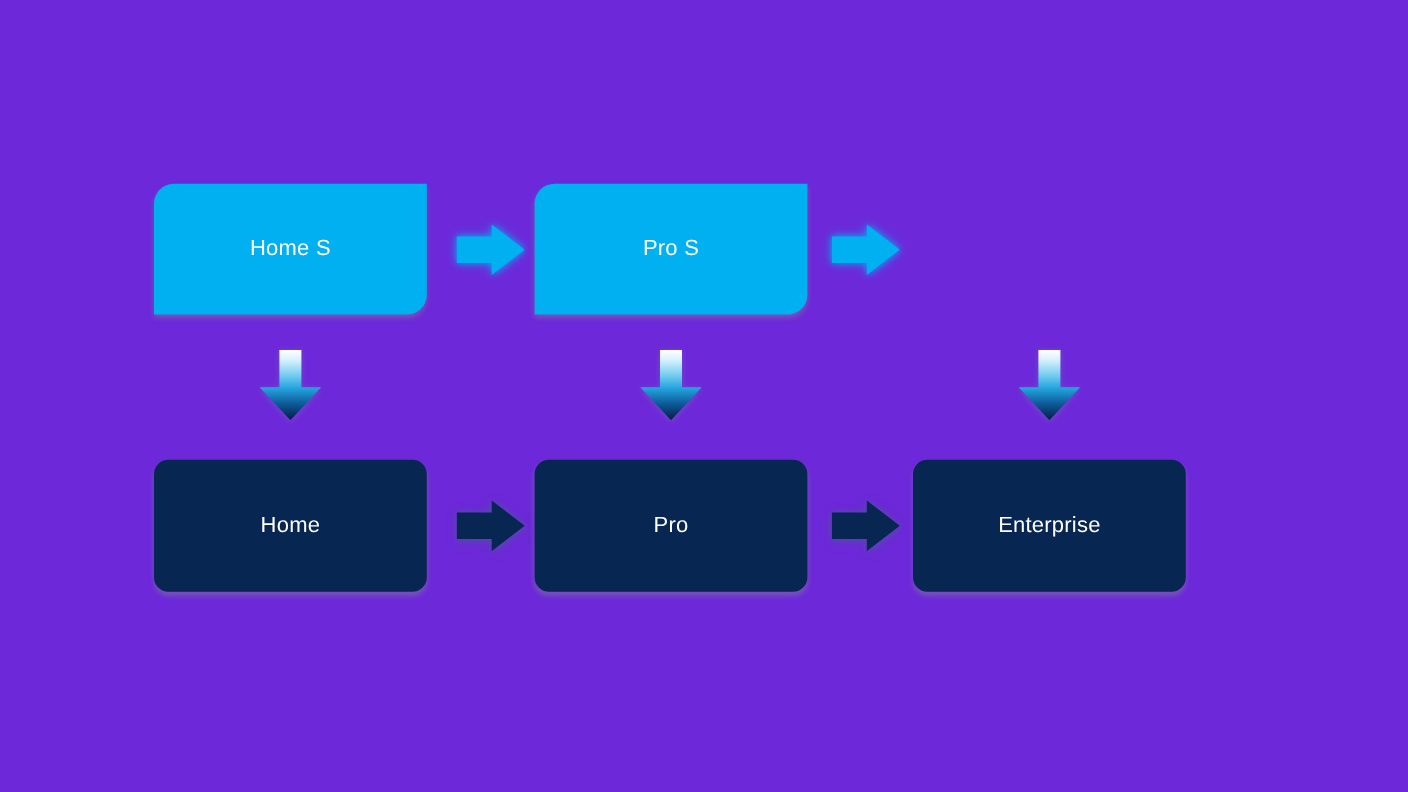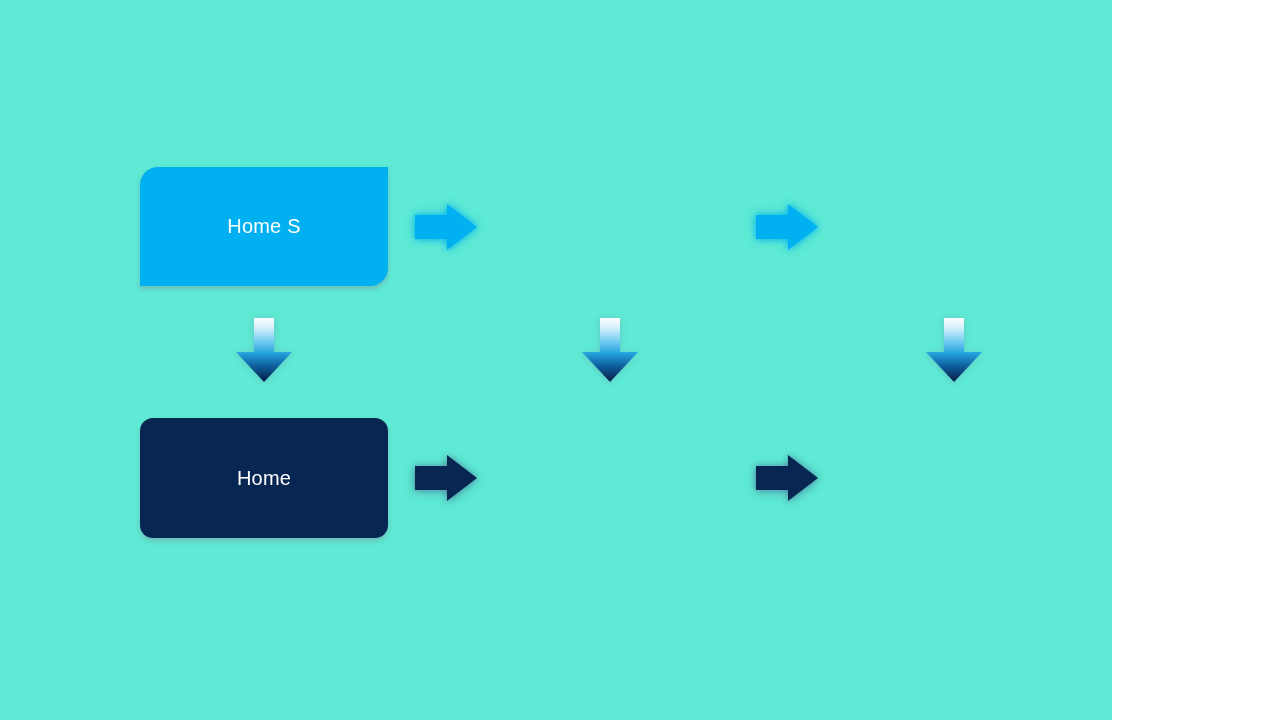--- a/index.html
+++ b/index.html
@@ -3,23 +3,23 @@
 <meta charset="utf-8">
 <style>
   html, body {
     margin: 0;
     padding: 0;
     background: #ffffff;
     font-family: "Liberation Sans", sans-serif;
   }
   .stage {
     position: relative;
-    width: 1112px;
+    width: 1280px;
     height: 720px;
-    background: #5eead4;
+    background: #6d28d9;
     overflow: hidden;
   }
   .node {
     position: absolute;
     width: 248px;
     display: flex;
     align-items: center;
     justify-content: center;
     color: var(--label-text, #ffffff);
     font-size: 20px;
@@ -80,20 +80,23 @@
   }
 </style>
 </head>
 <body>
 
 <div class="stage">
 
   <div class="node top" style="left:140px">
     <span>Home S</span>
   </div>
+  <div class="node top" style="left:486px">
+    <span>Pro S</span>
+  </div>
 
   <div class="h-arrow-wrap cyan" style="left:415px; top:204px">
     <div class="h-arrow"></div>
   </div>
   <div class="h-arrow-wrap cyan" style="left:756px; top:204px">
     <div class="h-arrow"></div>
   </div>
 
   <div class="v-arrow-wrap" style="left:236px">
     <div class="v-arrow"></div>
@@ -101,20 +104,26 @@
   <div class="v-arrow-wrap" style="left:582px">
     <div class="v-arrow"></div>
   </div>
   <div class="v-arrow-wrap" style="left:926px">
     <div class="v-arrow"></div>
   </div>
 
   <div class="node bottom" style="left:140px">
     <span>Home</span>
   </div>
+  <div class="node bottom" style="left:486px">
+    <span>Pro</span>
+  </div>
+  <div class="node bottom" style="left:830px">
+    <span>Enterprise</span>
+  </div>
 
   <div class="h-arrow-wrap navy" style="left:415px; top:455px">
     <div class="h-arrow"></div>
   </div>
   <div class="h-arrow-wrap navy" style="left:756px; top:455px">
     <div class="h-arrow"></div>
   </div>
 
 </div>
 

